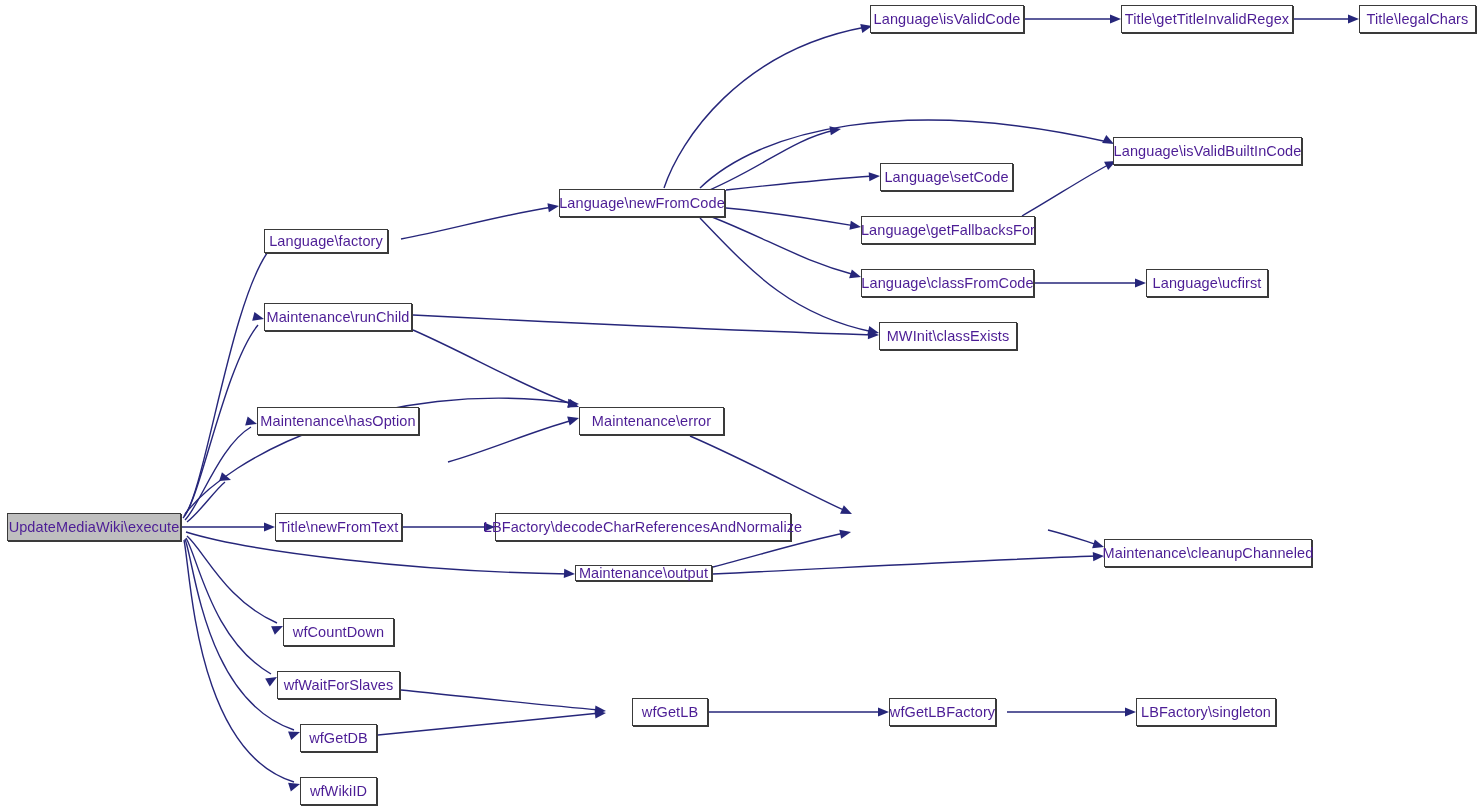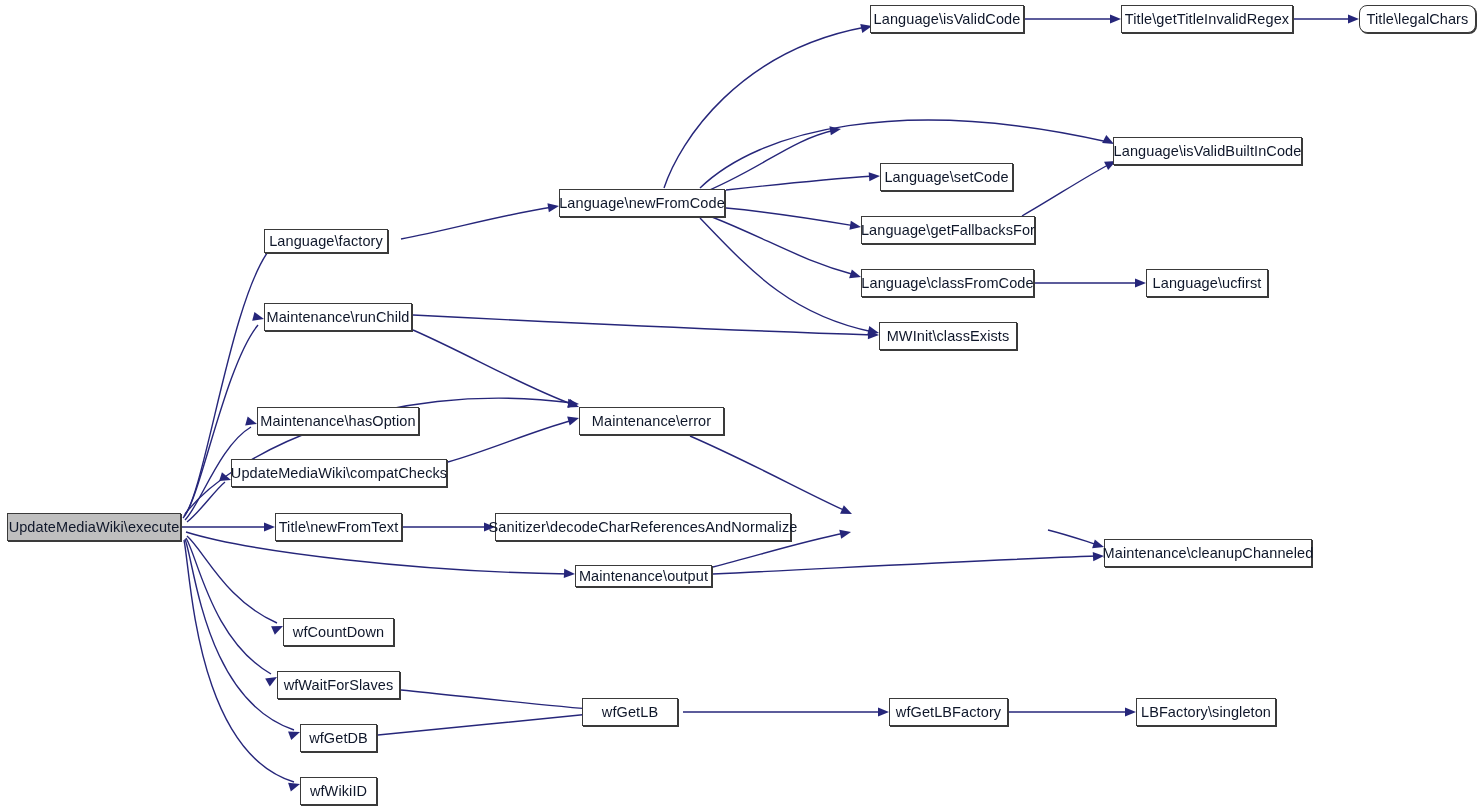--- a/index.html
+++ b/index.html
@@ -34,21 +34,21 @@
   .gnode {
     position: absolute;
     box-sizing: border-box;
     display: flex;
     align-items: center;
     justify-content: center;
     background: #ffffff;
     border: 1px solid #3a3a3a;
     box-shadow: 1px 1px 0 0 #3a3a3a;
     font-size: 14.5px;
-    color: #0f172a;
+    color: #4c1d95;
     letter-spacing: 0.1px;
     white-space: nowrap;
     line-height: 1;
     cursor: pointer;
   }
   .gnode.root {
     background: #bfbfbf;
   }
   .gnode-label {
     display: block;
@@ -209,23 +209,20 @@
       </div>
       <div class="gnode" style="left: 264px; top: 229px; width: 124px; height: 24px;">
         <span class="gnode-label">Language\factory</span>
       </div>
       <div class="gnode" style="left: 264px; top: 303px; width: 148px; height: 28px;">
         <span class="gnode-label">Maintenance\runChild</span>
       </div>
       <div class="gnode" style="left: 257px; top: 407px; width: 162px; height: 28px;">
         <span class="gnode-label">Maintenance\hasOption</span>
       </div>
-      <div class="gnode" style="left: 231px; top: 459px; width: 216px; height: 28px;">
-        <span class="gnode-label">UpdateMediaWiki\compatChecks</span>
-      </div>
       <div class="gnode" style="left: 275px; top: 513px; width: 127px; height: 28px;">
         <span class="gnode-label">Title\newFromText</span>
       </div>
       <div class="gnode" style="left: 283px; top: 618px; width: 111px; height: 28px;">
         <span class="gnode-label">wfCountDown</span>
       </div>
       <div class="gnode" style="left: 277px; top: 671px; width: 123px; height: 28px;">
         <span class="gnode-label">wfWaitForSlaves</span>
       </div>
       <div class="gnode" style="left: 300px; top: 724px; width: 77px; height: 28px;">
@@ -234,59 +231,59 @@
       <div class="gnode" style="left: 300px; top: 777px; width: 77px; height: 28px;">
         <span class="gnode-label">wfWikiID</span>
       </div>
       <div class="gnode" style="left: 559px; top: 189px; width: 166px; height: 28px;">
         <span class="gnode-label">Language\newFromCode</span>
       </div>
       <div class="gnode" style="left: 579px; top: 407px; width: 145px; height: 28px;">
         <span class="gnode-label">Maintenance\error</span>
       </div>
       <div class="gnode" style="left: 495px; top: 513px; width: 296px; height: 28px;">
-        <span class="gnode-label">Sanitizer\decodeCharReferencesAndNormalize</span>
-      </div>
-      <div class="gnode" style="left: 575px; top: 565px; width: 137px; height: 22px;">
+        <span class="gnode-label">LBFactory\decodeCharReferencesAndNormalize</span>
+      </div>
+      <div class="gnode" style="left: 575px; top: 565px; width: 137px; height: 16px;">
         <span class="gnode-label">Maintenance\output</span>
       </div>
-      <div class="gnode" style="left: 582px; top: 698px; width: 96px; height: 28px;">
+      <div class="gnode" style="left: 632px; top: 698px; width: 76px; height: 28px;">
         <span class="gnode-label">wfGetLB</span>
       </div>
       <div class="gnode" style="left: 870px; top: 5px; width: 154px; height: 28px;">
         <span class="gnode-label">Language\isValidCode</span>
       </div>
       <div class="gnode" style="left: 880px; top: 163px; width: 133px; height: 28px;">
         <span class="gnode-label">Language\setCode</span>
       </div>
       <div class="gnode" style="left: 861px; top: 269px; width: 173px; height: 28px;">
         <span class="gnode-label">Language\classFromCode</span>
       </div>
       <div class="gnode" style="left: 861px; top: 216px; width: 174px; height: 28px;">
         <span class="gnode-label">Language\getFallbacksFor</span>
       </div>
       <div class="gnode" style="left: 879px; top: 322px; width: 138px; height: 28px;">
         <span class="gnode-label">MWInit\classExists</span>
       </div>
-      <div class="gnode" style="left: 889px; top: 698px; width: 119px; height: 28px;">
+      <div class="gnode" style="left: 889px; top: 698px; width: 107px; height: 28px;">
         <span class="gnode-label">wfGetLBFactory</span>
       </div>
       <div class="gnode" style="left: 1113px; top: 137px; width: 189px; height: 28px;">
         <span class="gnode-label">Language\isValidBuiltInCode</span>
       </div>
       <div class="gnode" style="left: 1121px; top: 5px; width: 172px; height: 28px;">
         <span class="gnode-label">Title\getTitleInvalidRegex</span>
       </div>
       <div class="gnode" style="left: 1146px; top: 269px; width: 122px; height: 28px;">
         <span class="gnode-label">Language\ucfirst</span>
       </div>
       <div class="gnode" style="left: 1104px; top: 539px; width: 208px; height: 28px;">
         <span class="gnode-label">Maintenance\cleanupChanneled</span>
       </div>
       <div class="gnode" style="left: 1136px; top: 698px; width: 140px; height: 28px;">
         <span class="gnode-label">LBFactory\singleton</span>
       </div>
-      <div class="gnode" style="left: 1359px; top: 5px; width: 117px; height: 28px; border-radius: 8px;">
+      <div class="gnode" style="left: 1359px; top: 5px; width: 117px; height: 28px;">
         <span class="gnode-label">Title\legalChars</span>
       </div>
     </div>
 
 </div>
 
 </body></html>

